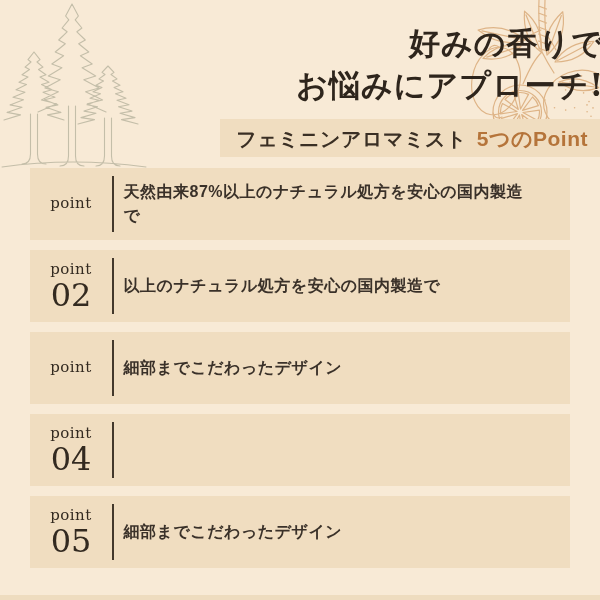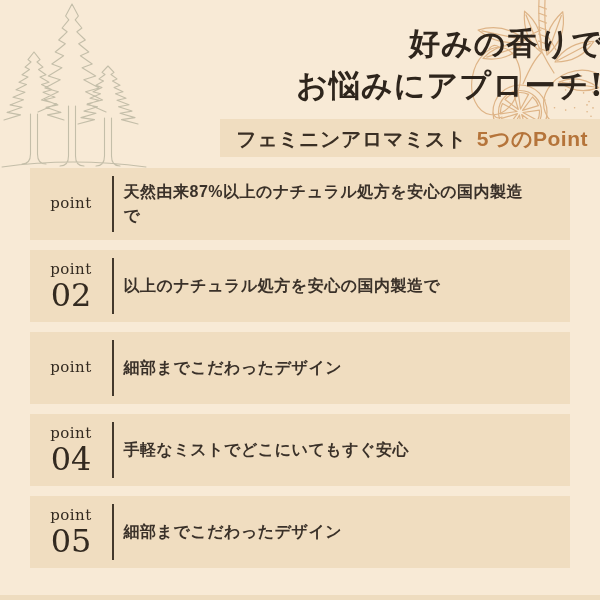--- a/index.html
+++ b/index.html
@@ -204,21 +204,20 @@
       </div>
       <div class="pt-divider"></div>
       <div class="pt-text">細部までこだわったデザイン</div>
     </div>
     <div class="card">
       <div class="pt-col">
         <span class="pt-label">point</span>
         <span class="pt-number">04</span>
       </div>
       <div class="pt-divider"></div>
-      <div class="pt-text">手軽なミストでどこにいてもすぐ安心</div>
     </div>
     <div class="card">
       <div class="pt-col">
         <span class="pt-label">point</span>
         <span class="pt-number">05</span>
       </div>
       <div class="pt-divider"></div>
       <div class="pt-text">細部までこだわったデザイン</div>
     </div>
   </div>

